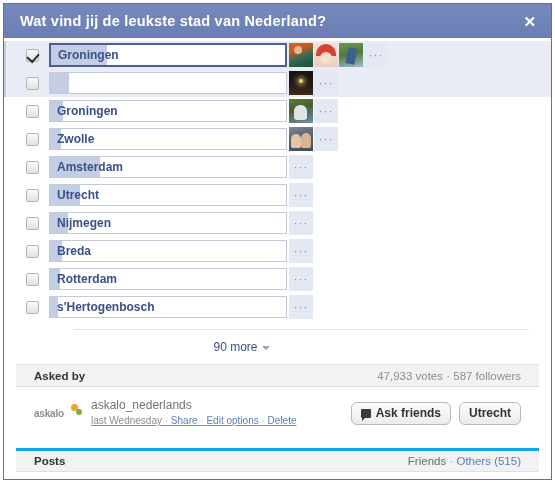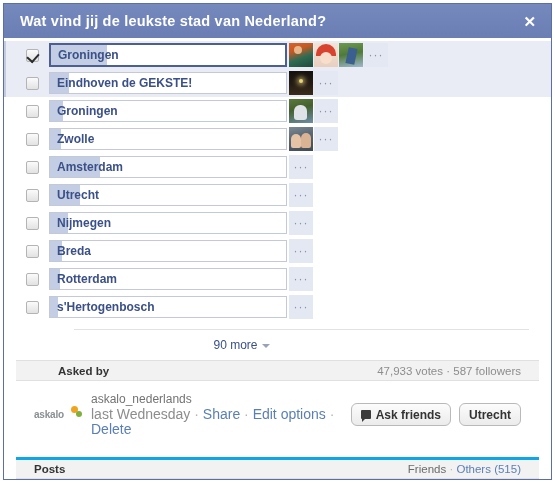--- a/index.html
+++ b/index.html
@@ -222,21 +222,20 @@
     align-items: center;
     padding: 0 18px 0 18px;
     box-sizing: border-box;
     margin: 0 12px;
   }
   .section-head .lbl {
     font-weight: bold;
     font-size: 11.5px;
     color: #333;
     flex: 1;
-    margin-left: 24px;
   }
   .section-head .meta {
     font-size: 11.5px;
     color: #8d8d8d;
   }
 
   .asker {
     display: flex;
     align-items: center;
     padding: 11px 18px 12px 18px;
@@ -273,21 +272,21 @@
     width: 6px;
     height: 6px;
     border-radius: 50%;
     background: #7fb03c;
   }
   .asker-info { flex: 1; line-height: 15px; }
   .asker-name {
     font-size: 12px;
     color: #737373;
   }
-  .asker-sub { font-size: 14px; color: #8d8d8d; }
+  .asker-sub { font-size: 10px; color: #8d8d8d; text-decoration: underline; }
   .asker-sub a { color: #5a7fb5; text-decoration: none; cursor: pointer; }
   .sep { color: #b5b5b5; }
 
   .btn {
     border: 1px solid #b9b9b9;
     border-radius: 6px;
     background: linear-gradient(to bottom, #fcfcfc 0%, #ebebeb 100%);
     font-size: 12px;
     font-weight: bold;
     color: #333;
@@ -361,21 +360,20 @@
             <div class="avatar av1"></div>
             <div class="avatar av2"></div>
             <div class="avatar av3"></div>
             <div class="more-dots">···</div>
           </div>
         </div>
         <div class="poll-row hl hl-edge">
           <div class="cbox"></div>
           <div class="opt-box">
             <div class="opt-bar" style="width: 19px;"></div>
-            <div class="opt-label">Eindhoven de GEKSTE!</div>
           </div>
           <div class="avatars">
             <div class="avatar av4"></div>
             <div class="more-dots">···</div>
           </div>
         </div>
         <div class="poll-row">
           <div class="cbox"></div>
           <div class="opt-box">
             <div class="opt-bar" style="width: 13px;"></div>

